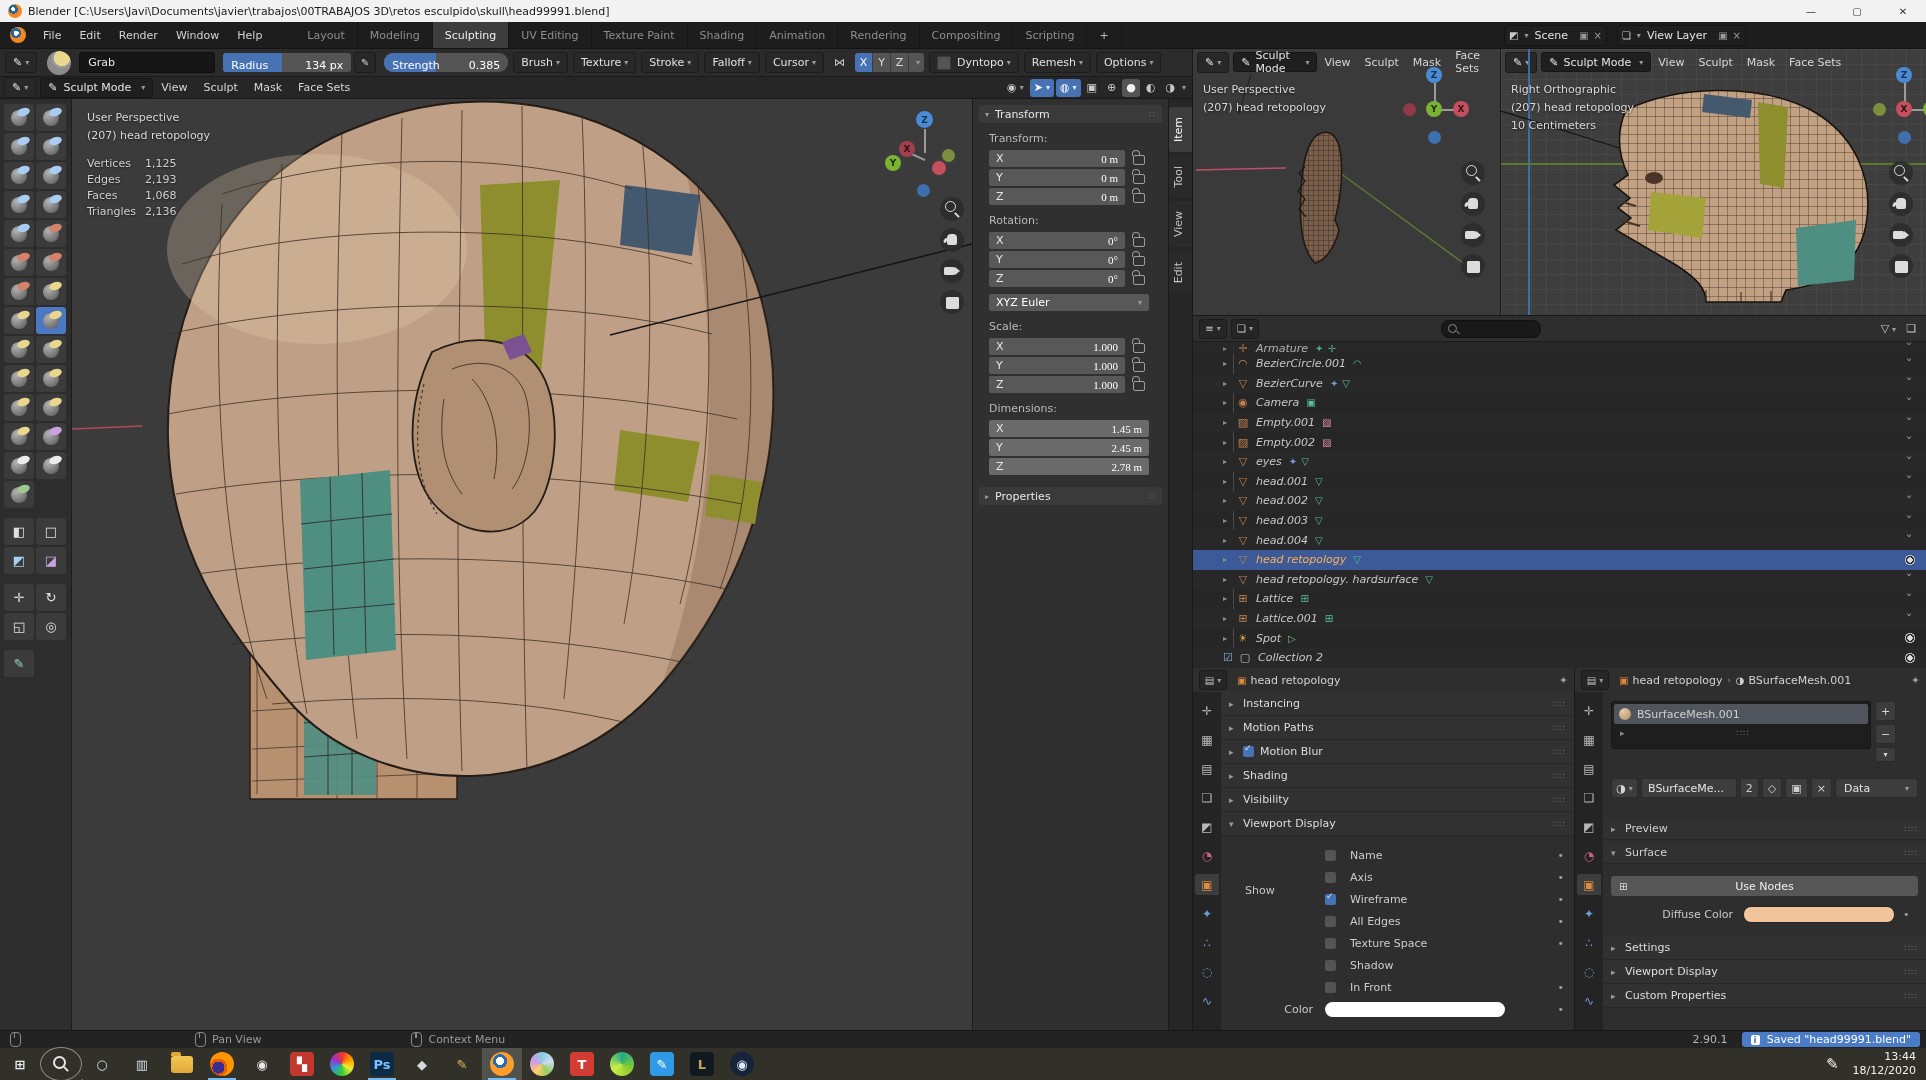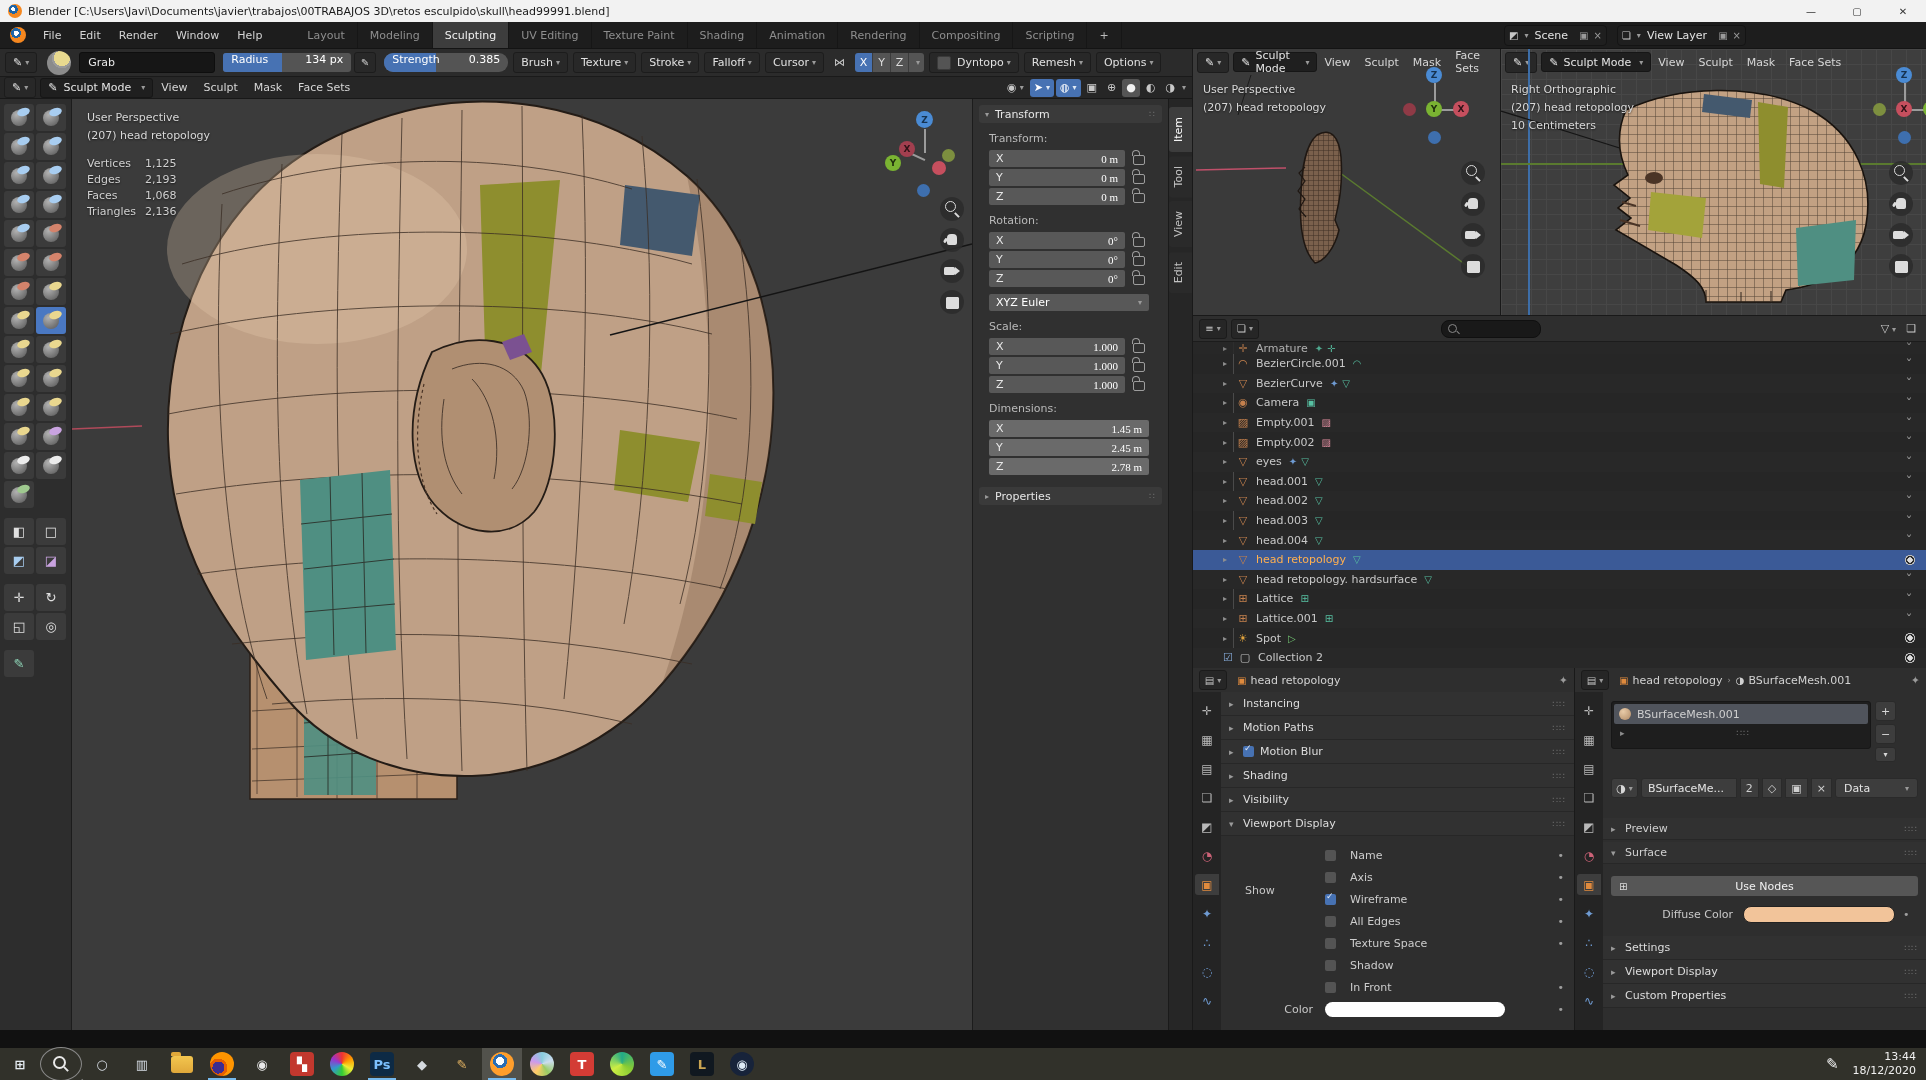--- a/index.html
+++ b/index.html
@@ -32,21 +32,21 @@
   .idblock .ig{color:#c7c7c7;font-size:10px;margin-right:3px;}
   .idblock .lbl{color:#e2e2e2;margin:0 6px;}
   .idblock .mini{color:#9a9a9a;font-size:10px;margin-left:5px;}
 
   
   .toolrow{left:0;top:49px;width:1192px;height:28px;background:#2b2b2b;display:flex;align-items:center;border-bottom:1px solid #1a1a1a;box-sizing:border-box;}
   .tr-btn{background:#282828;border:1px solid #1c1c1c;border-radius:3px;height:19px;display:flex;align-items:center;padding:0 7px;margin-left:5px;color:#e0e0e0;}
   .brushball{width:24px;height:24px;border-radius:50%;margin-left:10px;
       background:radial-gradient(circle at 62% 30%, #e8d98f 0 8px, #9a9a9a 8px 10px, #8b8b8b 10px 100%);}
   .namefield{background:#161616;border:1px solid #0e0e0e;border-radius:3px;height:19px;width:118px;display:flex;align-items:center;padding:0 8px;color:#e8e8e8;margin-left:8px;}
-  .slider{position:relative;background:#545454;border-radius:3px;height:19px;overflow:hidden;display:flex;align-items:flex-start;margin-left:8px;color:#fff;}
+  .slider{position:relative;background:#545454;border-radius:3px;height:19px;overflow:hidden;display:flex;align-items:flex-end;margin-left:8px;color:#fff;}
   .slider .fill{position:absolute;left:0;top:0;bottom:0;background:#4772b3;}
   .slider .sl{position:relative;margin-left:8px;z-index:1;}
   .slider .sv{position:relative;margin-left:auto;margin-right:8px;z-index:1;}
   .penbtn{width:20px;height:19px;background:#282828;border:1px solid #1c1c1c;border-radius:3px;margin-left:3px;display:flex;align-items:center;justify-content:center;color:#cfcfcf;font-size:10px;}
   .sym{display:flex;margin-left:10px;align-items:center;}
   .sym .ax{width:17px;height:19px;display:flex;align-items:center;justify-content:center;background:#545454;color:#ddd;border-right:1px solid #3c3c3c;}
   .sym .ax:first-child{border-radius:3px 0 0 3px;}
   .sym .ax.on{background:#4772b3;color:#fff;}
   .sym .axdd{width:15px;height:19px;background:#545454;border-radius:0 3px 3px 0;display:flex;align-items:center;justify-content:center;}
   .chkbox{width:12px;height:12px;border-radius:2px;background:#545454;border:1px solid #3a3a3a;display:inline-block;}
@@ -137,21 +137,21 @@
   .orow{height:19.6px;display:flex;align-items:center;padding-left:30px;position:relative;}
   .orow:nth-child(odd){background:#282828;}
   .orow.sel{background:#3b5a97;}
   .orow.clip{height:12px;overflow:hidden;opacity:.85;}
   .oarr{width:12px;color:#8f8f8f;font-size:8px;}
   .coll .oarr{color:#88aede;font-size:11px;width:14px;}
   .oico{width:16px;text-align:center;font-size:11px;margin-right:5px;}
   .ico-or{color:#c4804d;}
   .ico-yel{color:#e0a33d;}
   .ico-gray{color:#c2c2c2;}
-  .oname{color:#c8c8c8;margin-right:7px;white-space:nowrap;}
+  .oname{color:#c8c8c8;margin-right:7px;white-space:nowrap;font-style:italic;}
   .sel .oname{color:#ffb050;}
   .om{font-size:10px;margin-right:4px;}
   .om:empty{display:none;}
   .mod-blue{color:#6f9bd2;}
   .mod-teal{color:#57c0a2;}
   .mod-pink{color:#d98a9b;}
   .mod-grn{color:#6fbf6f;}
   .oeye{margin-left:auto;margin-right:10px;width:14px;text-align:center;}
   .oeye.closed::after{content:"ˇ";color:#9a9a9a;font-size:14px;line-height:8px;display:block;margin-top:2px;}
   .oeye.open{width:12px;height:12px;border-radius:50%;background:radial-gradient(circle,#dedede 2.5px,#2c2c2c 2.8px 4px,#bbb 4.2px 5px,transparent 5.2px);}
@@ -1179,20 +1179,34 @@
           </div>
           <div class="ppanel">
             <span class="arr">▸</span>
             <span class="pl">Custom Properties</span>
             <span class="grip">∷∷</span>
           </div>
         </div>
     </div>
   </div>
 
+  <div class="abs statusbar">
+    <span class="mouseic" style="margin-left:10px;"></span>
+    <span class="mouseic" style="margin-left:168px;"></span>
+    <span>Pan View</span>
+    <span class="mouseic" style="margin-left:150px;"></span>
+    <span>Context Menu</span>
+    <div class="sb-right">
+      <span style="color:#b5b5b5;">2.90.1</span>
+      <span class="savedbadge">
+        <span class="i">i</span>
+        <span>Saved "head99991.blend"</span>
+      </span>
+    </div>
+  </div>
 
   <div class="abs taskbar">
     <div class="row">
         <div class="tico ">
           <span class="tin" style="--bg:transparent">
             <span class="tg2" style="color:#e6edf3">⊞</span>
           </span>
         </div>
         <div class="tico mag">
           <span class="tin" style="--bg:transparent">

